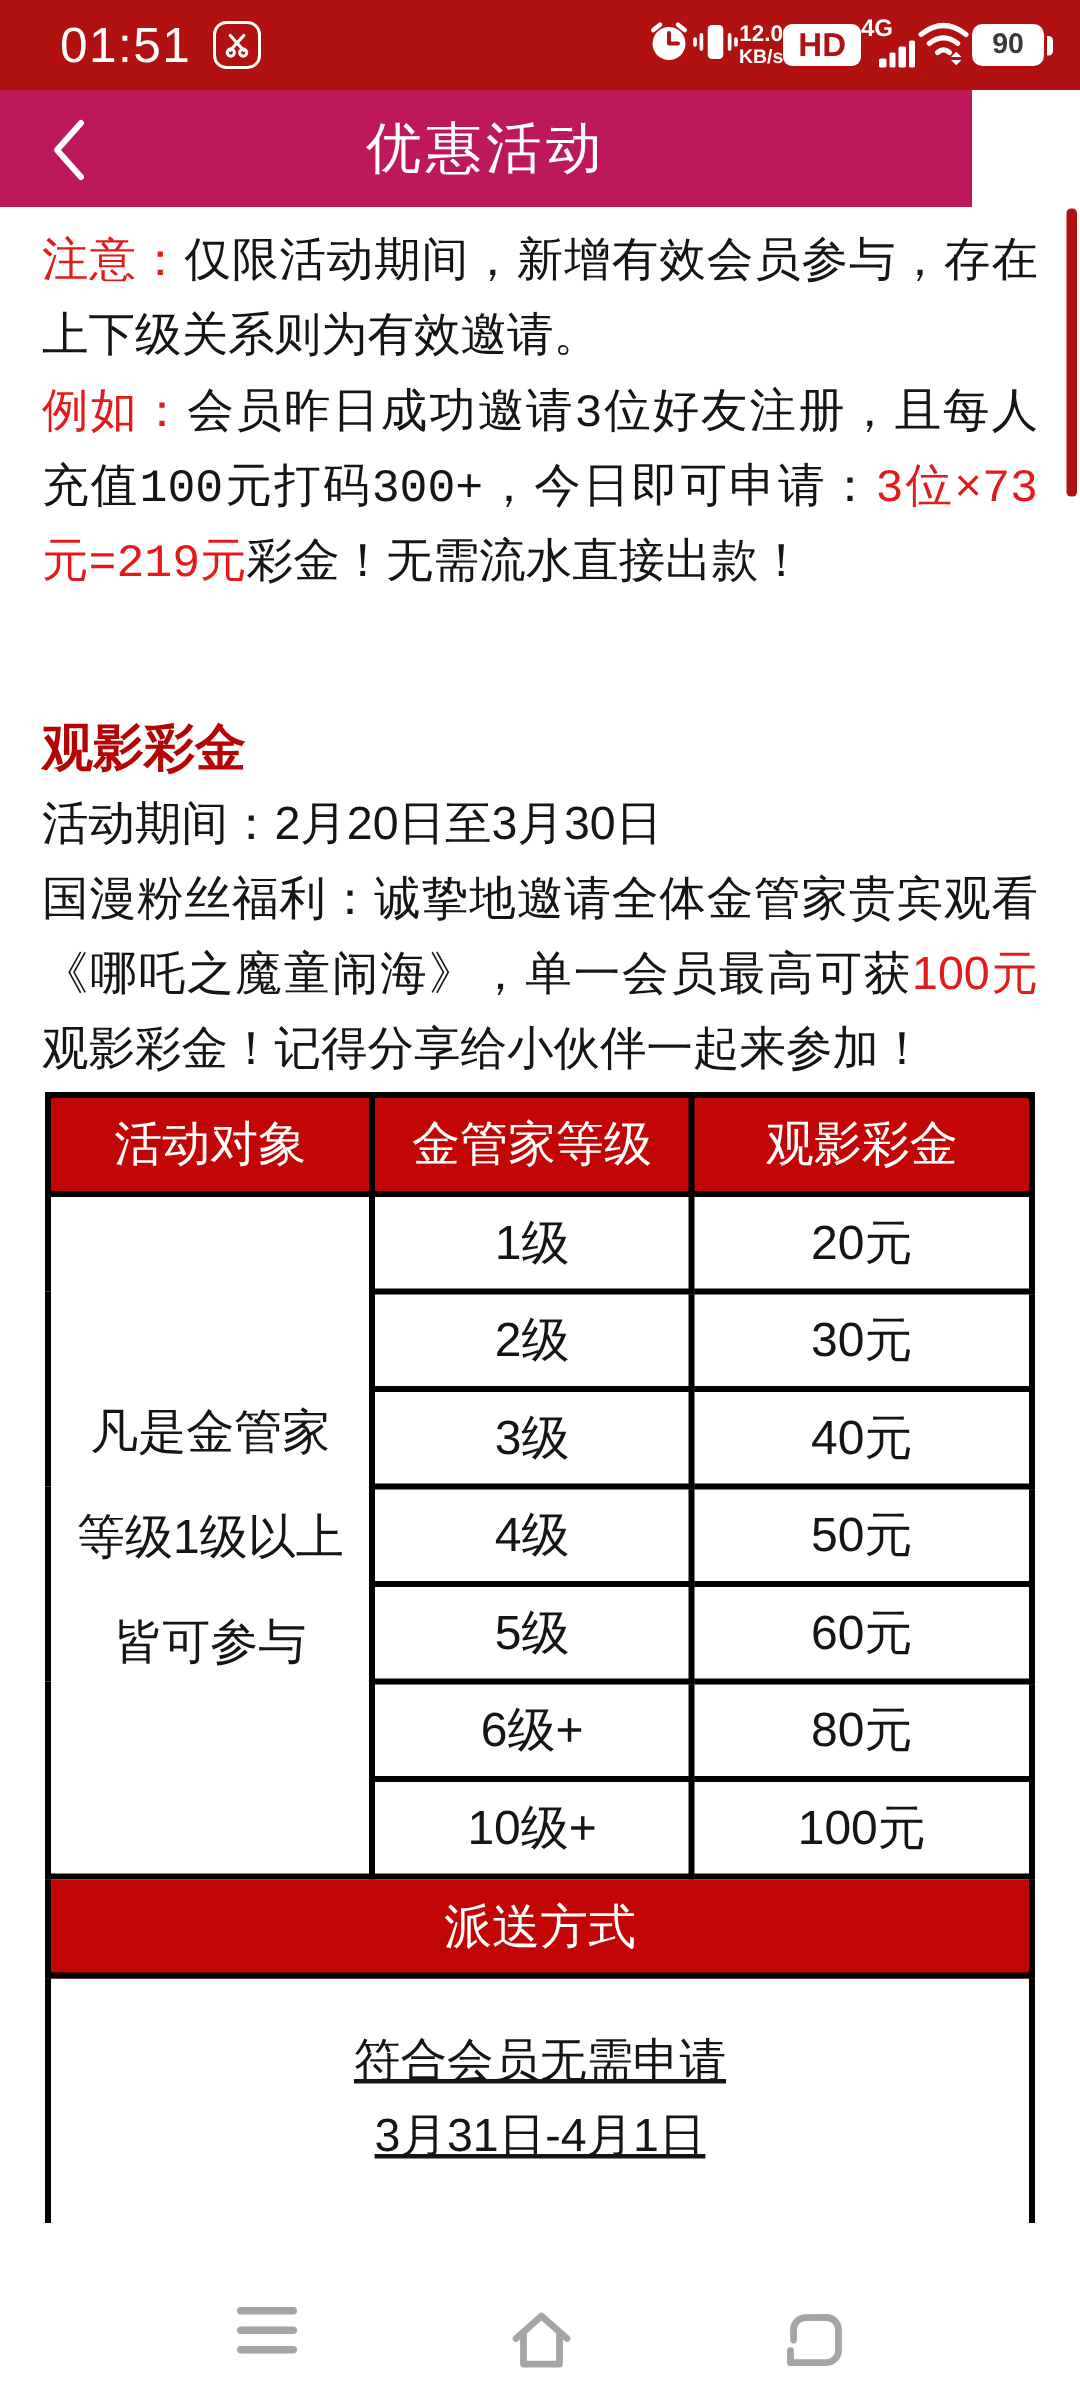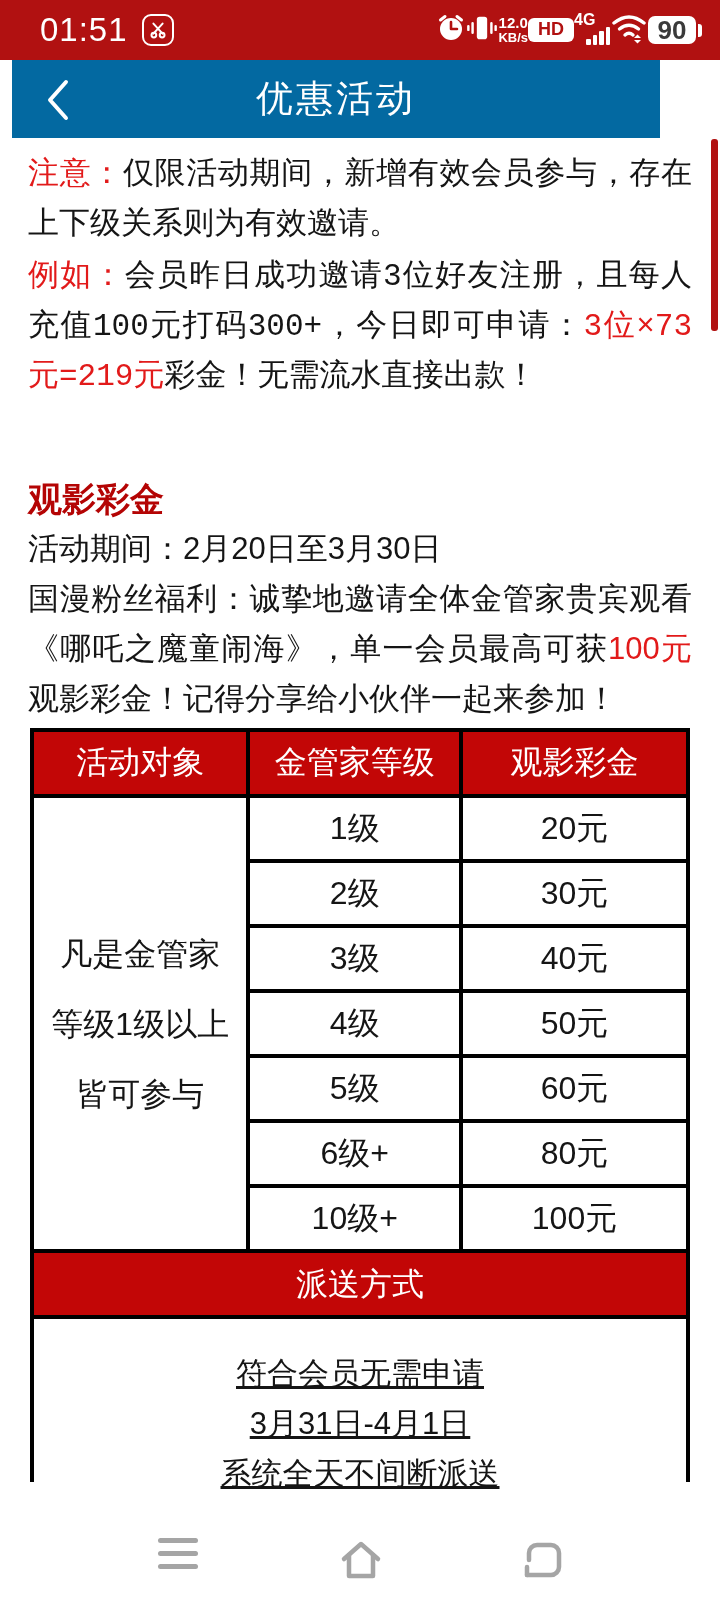--- a/index.html
+++ b/index.html
@@ -12,35 +12,35 @@
     background:#B11111; display:flex; align-items:center; justify-content:space-between;
     padding:0 18px 0 40px; color:#fff; }
   .sb-left { display:flex; align-items:center; gap:14px; }
   .sb-time { font-size:33px; font-weight:500; letter-spacing:1px; }
   .sb-app-badge { width:32px; height:32px; border:2.5px solid #fff; border-radius:9px;
     display:flex; align-items:center; justify-content:center; }
   .sb-right { display:flex; align-items:center; gap:0; }
   .net-speed { text-align:center; line-height:1.05; font-weight:700; }
   .net-speed .v { font-size:15px; display:block; }
   .net-speed .u { font-size:13px; display:block; }
-  .hd-badge { background:#fff; color:#B11111; font-size:18px; font-weight:800;
+  .hd-badge { background:#fff; color:#B11111; font-size:22px; font-weight:800;
     border-radius:6px; padding:2px 10px; line-height:1.1; }
   .sig { position:relative; width:36px; height:34px; }
   .sig .g { position:absolute; top:-2px; left:0; font-size:16px; font-weight:800; }
   .sig .bars { position:absolute; bottom:2px; right:0; display:flex; align-items:flex-end; gap:2px; }
   .sig .bars i { display:block; width:4.5px; background:#fff; border-radius:1px; }
   .battery { display:flex; align-items:center; }
   .battery .body { width:48px; height:28px; background:#fff; border-radius:7px;
     display:flex; align-items:center; justify-content:center;
-    color:#3a3a3a; font-size:26px; font-weight:700; }
+    color:#3a3a3a; font-size:19px; font-weight:700; }
   .battery .nub { width:4px; height:13px; background:#fff; border-radius:0 3px 3px 0; margin-left:2px; }
 
   
   .nav-bar { position:absolute; top:60px; left:0; width:648px; height:78px;
-    background:#0369a1; display:flex; align-items:center;margin-left:12px; }
+    background:#be185d; display:flex; align-items:center; }
   .nav-title { position:absolute; left:0; right:0; text-align:center; color:#fff;
     font-size:37px; letter-spacing:3px; }
   .nav-back { position:absolute; left:26px; top:14px; width:44px; height:52px; }
 
   
   .content { position:absolute; top:138px; left:0; width:720px; }
   .scrollbar-thumb { position:absolute; top:1px; right:2px; width:7px; height:192px;
     background:#B11111; border-radius:3px; }
   .para { font-size:31px; line-height:50px; color:#151515; text-align:justify;
     word-break:break-all; padding:0 28px; }
@@ -201,21 +201,20 @@
             <td>10级+</td>
             <td class="amount">100元</td>
           </tr>
         </tbody>
       </table>
 
       <div class="delivery-band">派送方式</div>
       <div class="delivery-body">
         <div class="dline">符合会员无需申请</div>
         <div class="dline">3月31日-4月1日</div>
-        <div class="dline">系统全天不间断派送</div>
       </div>
     </div>
   </div>
 
   <div class="bottom-nav">
     <span class="bn-icon bn-menu">
       <i></i>
         <i></i>
         <i></i>
     </span>

